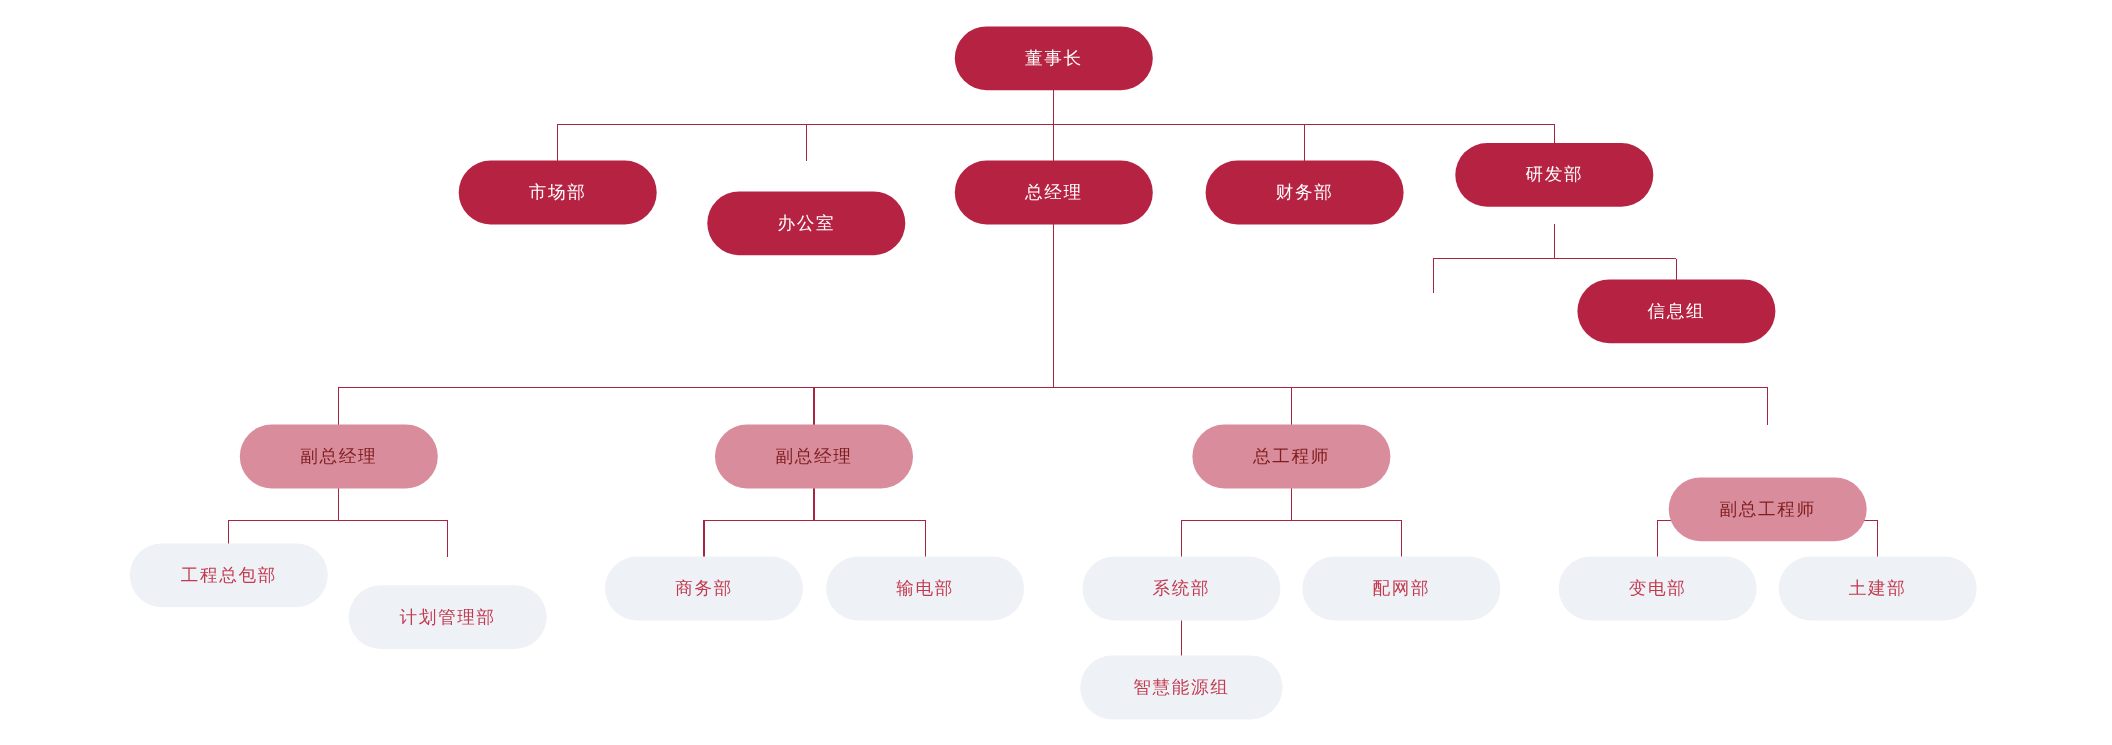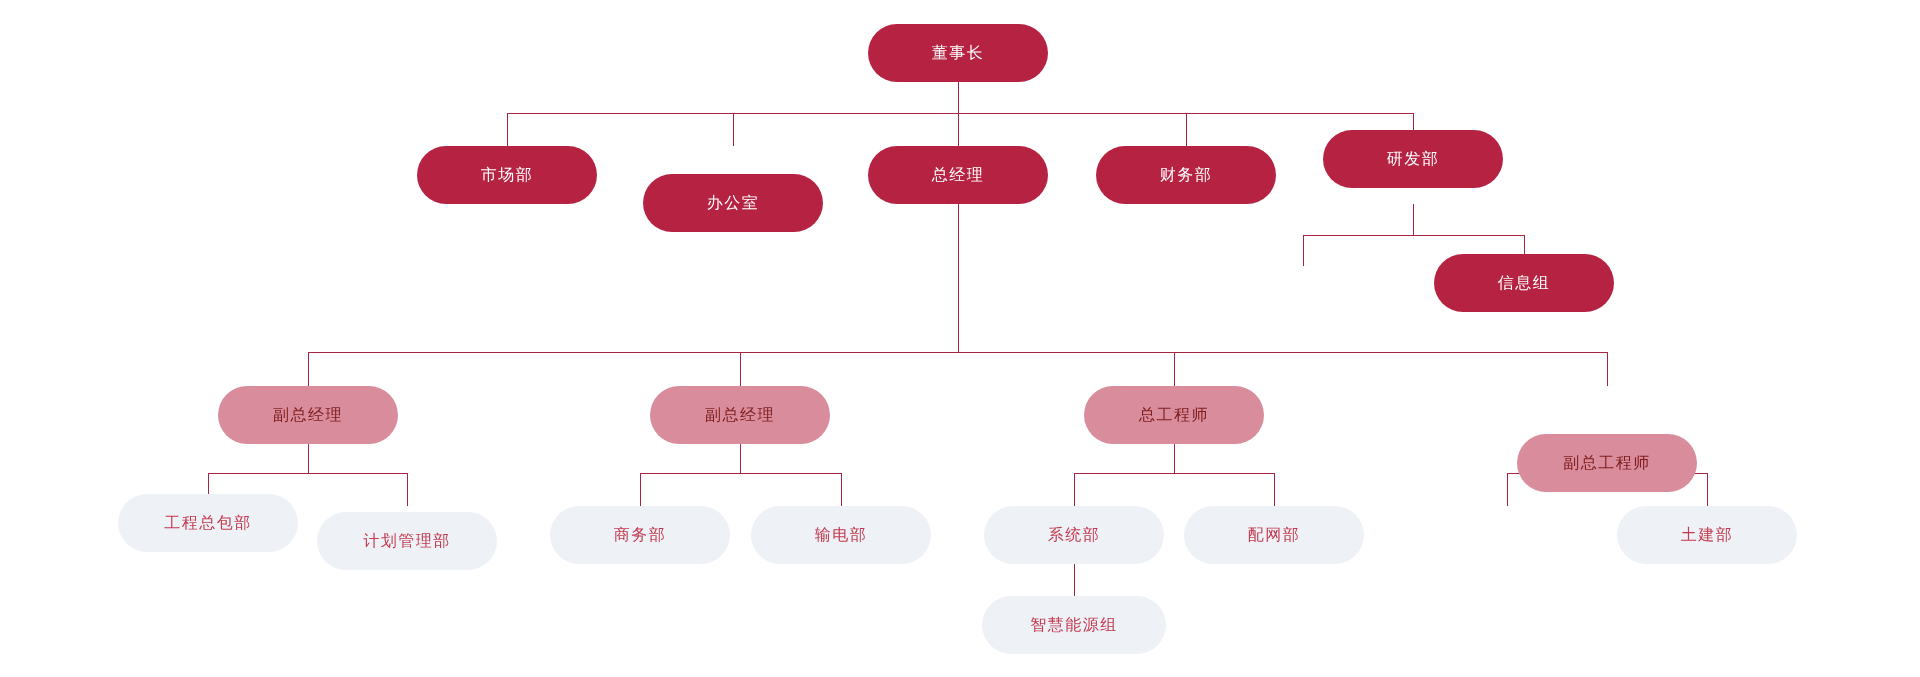--- a/index.html
+++ b/index.html
@@ -58,22 +58,23 @@
   <div class="node primary" style="left:1323px;top:130px;">研发部</div>
 
   <div class="node primary" style="left:1434px;top:254px;">信息组</div>
 
   <div class="node secondary" style="left:218px;top:386px;">副总经理</div>
   <div class="node secondary" style="left:650px;top:386px;">副总经理</div>
   <div class="node secondary" style="left:1084px;top:386px;">总工程师</div>
   <div class="node secondary" style="left:1517px;top:386px;margin-top:48px;">副总工程师</div>
 
   <div class="node tertiary" style="left:118px;top:494px;">工程总包部</div>
-  <div class="node tertiary" style="left:317px;top:512px;">计划管理部</div>
+  <div class="node tertiary" style="left:317px;top:532px;">计划管理部</div>
   <div class="node tertiary" style="left:550px;top:506px;">商务部</div>
   <div class="node tertiary" style="left:751px;top:506px;">输电部</div>
   <div class="node tertiary" style="left:984px;top:506px;">系统部</div>
   <div class="node tertiary" style="left:1184px;top:506px;">配网部</div>
+  <div class="node tertiary" style="left:1417px;top:506px;">变电部</div>
   <div class="node tertiary" style="left:1617px;top:506px;">土建部</div>
 
   <div class="node tertiary" style="left:982px;top:596px;width:184px;">智慧能源组</div>
 
 </div>
 
 </body></html>

